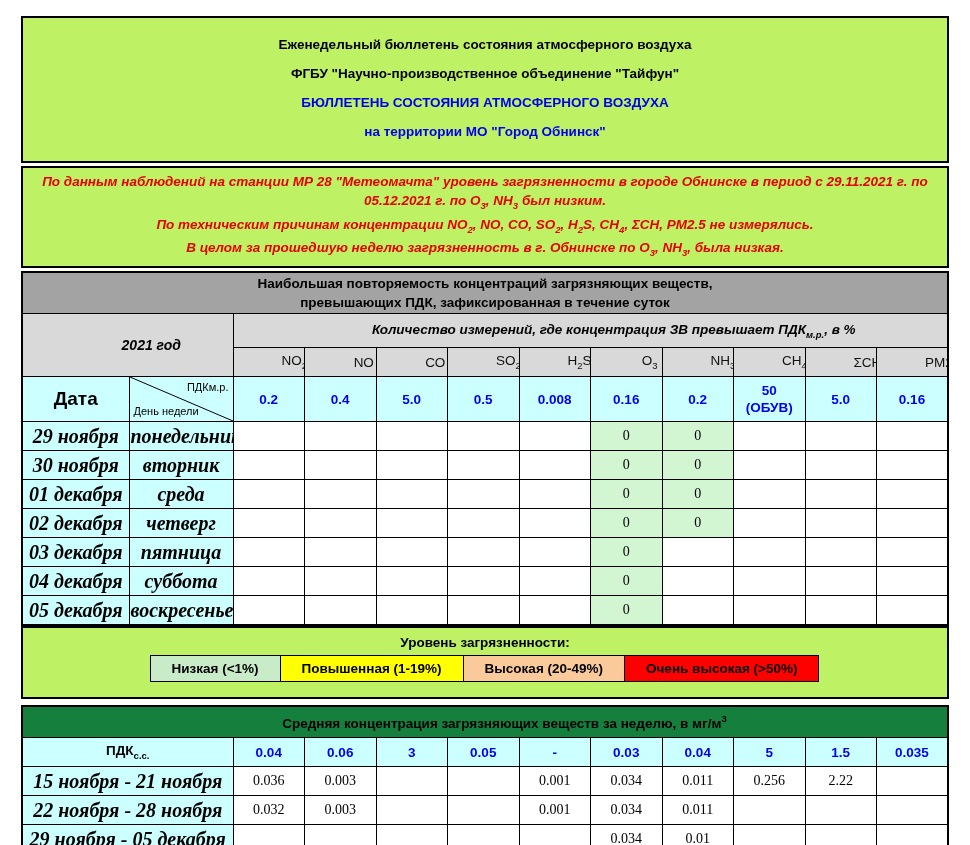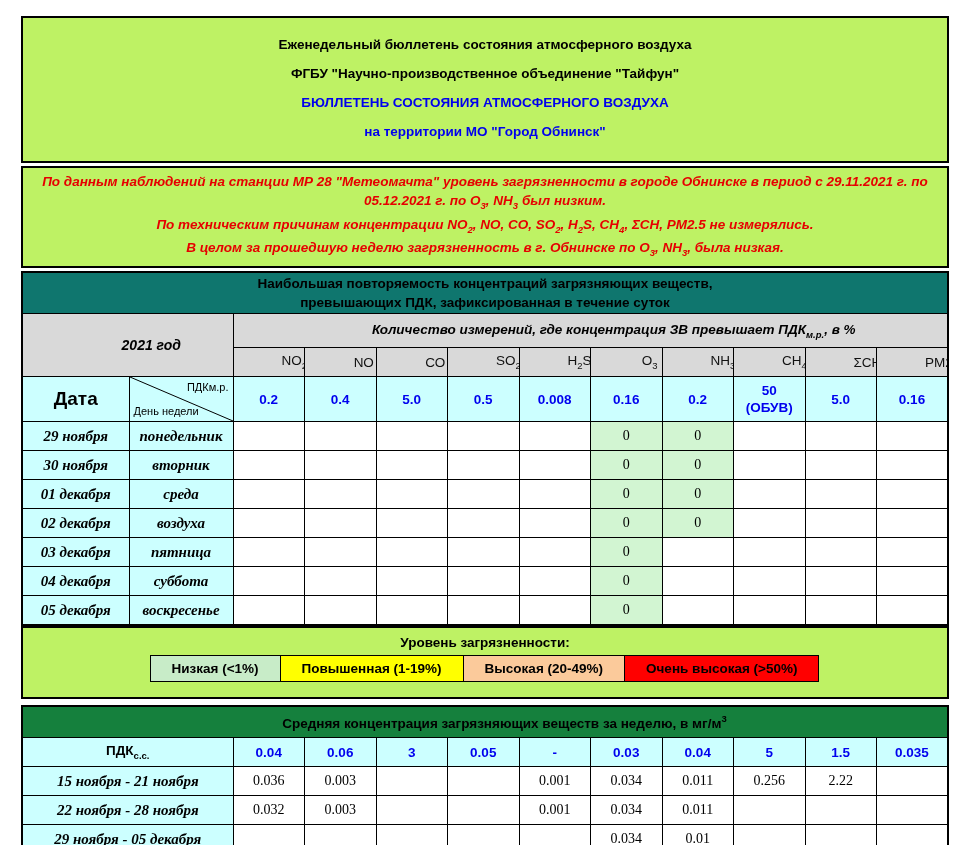--- a/index.html
+++ b/index.html
@@ -13,34 +13,34 @@
   .title-line { font-weight:bold; font-size:13.5px; line-height:29px; color:#000; }
   .title-line.blue { color:#0000ee; }
 
   
   .notice-block { padding:4px 6px; text-align:center; }
   .notice-p { color:#e60000; font-weight:bold; font-style:italic; font-size:13.5px; line-height:19px; }
 
   
   table { border-collapse:collapse; width:928px; table-layout:fixed; border:2px solid #000; }
   td, th { border:1px solid #000; padding:0 1px; text-align:center; vertical-align:middle; overflow:hidden; }
-  .caption-cell { background:#0f766e; font-weight:bold; font-size:13.5px; height:40px; line-height:19px; }
+  .caption-cell { background:#a3a3a3; font-weight:bold; font-size:13.5px; height:40px; line-height:19px; }
   .gray { background:#d9d9d9;padding-left:48px; }
   .cyan { background:#ccffff; }
   .green { background:#d2f5d2; }
   .year-cell { font-weight:bold; font-style:italic; font-size:14px; }
   .meas-cell { font-weight:bold; font-style:italic; font-size:13.5px; height:33px; }
   .chem-cell { font-size:13.5px; height:28px; color:#111; font-weight:normal; }
   .pdk-cell { color:#0000ee; font-weight:bold; font-size:13.5px; height:44px; line-height:17px; white-space:pre-line; }
   .date-label-cell { font-weight:bold; font-size:19px; }
   .diag-cell { position:relative; font-size:11px; }
   .diag-cell svg { position:absolute; left:0; top:0; width:100%; height:100%; }
   .diag-top { position:absolute; top:4px; right:4px; }
   .diag-bottom { position:absolute; bottom:4px; left:4px; }
-  .date-td, .day-td, .wk-label-td { font-family:"Liberation Serif", serif; font-weight:bold; font-style:italic; font-size:15px; height:28px; }
+  .date-td, .day-td, .wk-label-td { font-family:"Liberation Serif", serif; font-weight:bold; font-style:italic; font-size:20px; height:28px; }
   .val-td { font-family:"Liberation Serif", serif; font-size:14px; height:28px; color:#000; }
 
   
   .legend-block { padding:7px 0 15px; text-align:center; }
   .legend-title { font-weight:bold; font-size:13.5px; margin-bottom:5px; color:#000; }
   .legend-row { display:flex; justify-content:center; }
   .legend-chip { border:1px solid #000; margin-left:-1px; padding:5px 21px; font-weight:bold; font-size:13.5px; color:#000; }
 
   
   .wk-caption { background:#15803d; font-weight:bold; font-size:13.5px; height:30px;padding-left:40px; }
@@ -168,21 +168,21 @@
           <td class="val-td"></td>
           <td class="val-td"></td>
           <td class="val-td green">0</td>
           <td class="val-td green">0</td>
           <td class="val-td"></td>
           <td class="val-td"></td>
           <td class="val-td"></td>
         </tr>
         <tr>
           <td class="cyan date-td">02 декабря</td>
-          <td class="cyan day-td">воздуха</td>
+          <td class="cyan day-td">четверг</td>
           <td class="val-td"></td>
           <td class="val-td"></td>
           <td class="val-td"></td>
           <td class="val-td"></td>
           <td class="val-td"></td>
           <td class="val-td green">0</td>
           <td class="val-td green">0</td>
           <td class="val-td"></td>
           <td class="val-td"></td>
           <td class="val-td"></td>

